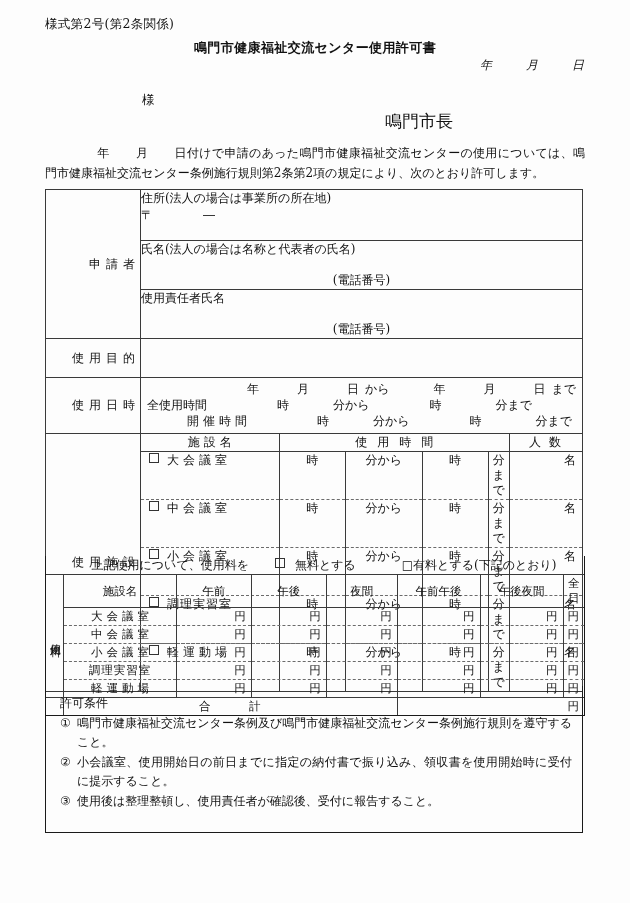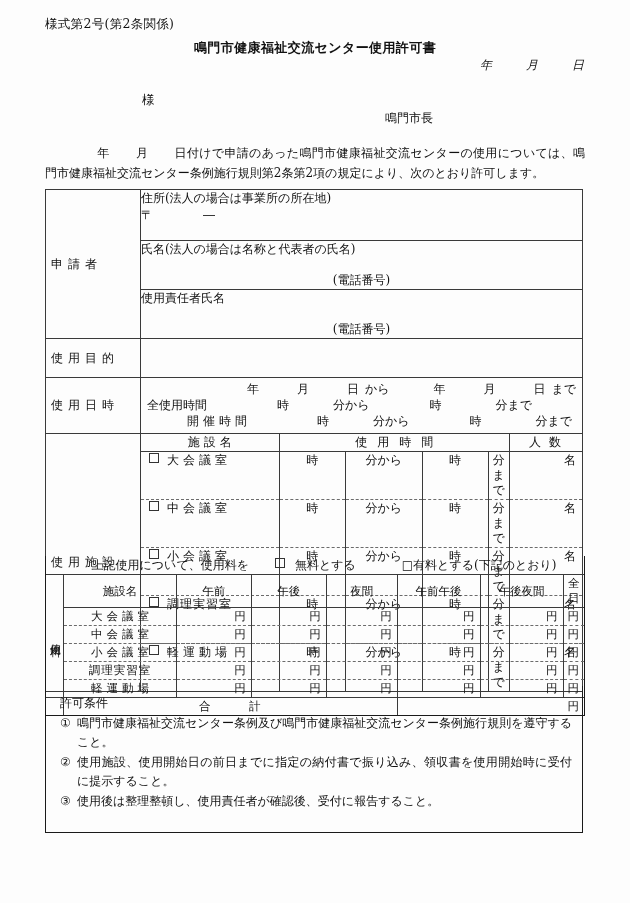--- a/index.html
+++ b/index.html
@@ -11,31 +11,31 @@
     position:relative;
     overflow:hidden;
   }
   .page{position:absolute;left:0;top:0;width:550px;height:903px;}
 
   
   .form-no{position:absolute;left:45px;top:16px;font-size:12.5px;letter-spacing:.3px;}
   .doc-title{position:absolute;left:0;top:39px;width:630px;text-align:center;font-size:13px;font-weight:bold;letter-spacing:.4px;}
   .date-line{position:absolute;left:0;top:57px;width:630px;font-size:12px;font-style:italic;}
   .addressee{position:absolute;left:142px;top:92px;font-size:12.5px;}
-  .issuer{position:absolute;left:0;top:110px;width:630px;font-size:12px;font-family:Liberation Serif, serif;}
+  .issuer{position:absolute;left:0;top:110px;width:630px;font-size:17px;font-family:Liberation Serif, serif;}
   .body-para{position:absolute;left:45px;top:143px;width:540px;font-size:12px;line-height:20px;text-align:justify;}
   .body-para .indent{display:inline-block;width:52px;}
   .gap-s{display:inline-block;width:26px;}
   .gap-m{display:inline-block;width:34px;}
 
   
   table{border-collapse:collapse;font-size:12px;}
   .maintbl{position:absolute;left:45px;top:189px;width:538px;border:1.6px solid #1a1a1a;}
   .maintbl td{border:1px solid #3a3a3a;padding:0;vertical-align:top;}
-  .lbl{width:95px;text-align:left;vertical-align:middle !important;letter-spacing:5px;text-indent:5px;font-size:12px;}
+  .lbl{width:95px;text-align:right;vertical-align:middle !important;letter-spacing:5px;text-indent:5px;font-size:12px;}
   .cellpad{padding:4px 6px 4px 8px;}
 
   
   .fac{width:100%;border-collapse:collapse;font-size:12px;}
   .fac td{border:1px solid #3a3a3a;padding:1px 4px;height:15px;line-height:15px;}
   .fac tr.dash td{border-top:1px dashed #6b6b6b;border-bottom:1px dashed #6b6b6b;}
   .fac .c-name{width:138px;text-align:center;}
   .fac .c-time{text-align:center;}
   .fac .c-num{width:66px;text-align:right;padding-right:6px;}
   .fac .hdr{text-align:center;letter-spacing:4px;text-indent:4px;}
@@ -262,21 +262,21 @@
   </div>
 
   <div class="cond">
     <div class="ttl">許可条件</div>
     <div class="item">
       <div class="mk">①</div>
       <div class="tx">鳴門市健康福祉交流センター条例及び鳴門市健康福祉交流センター条例施行規則を遵守すること。</div>
     </div>
     <div class="item">
       <div class="mk">②</div>
-      <div class="tx">使用施設、使用開始日の前日までに指定の納付書で振り込み、領収書を使用開始時に受付に提示すること。</div>
+      <div class="tx">小会議室、使用開始日の前日までに指定の納付書で振り込み、領収書を使用開始時に受付に提示すること。</div>
     </div>
     <div class="item">
       <div class="mk">③</div>
       <div class="tx">使用後は整理整頓し、使用責任者が確認後、受付に報告すること。</div>
     </div>
   </div>
 
 </div>
 
 </body></html>

